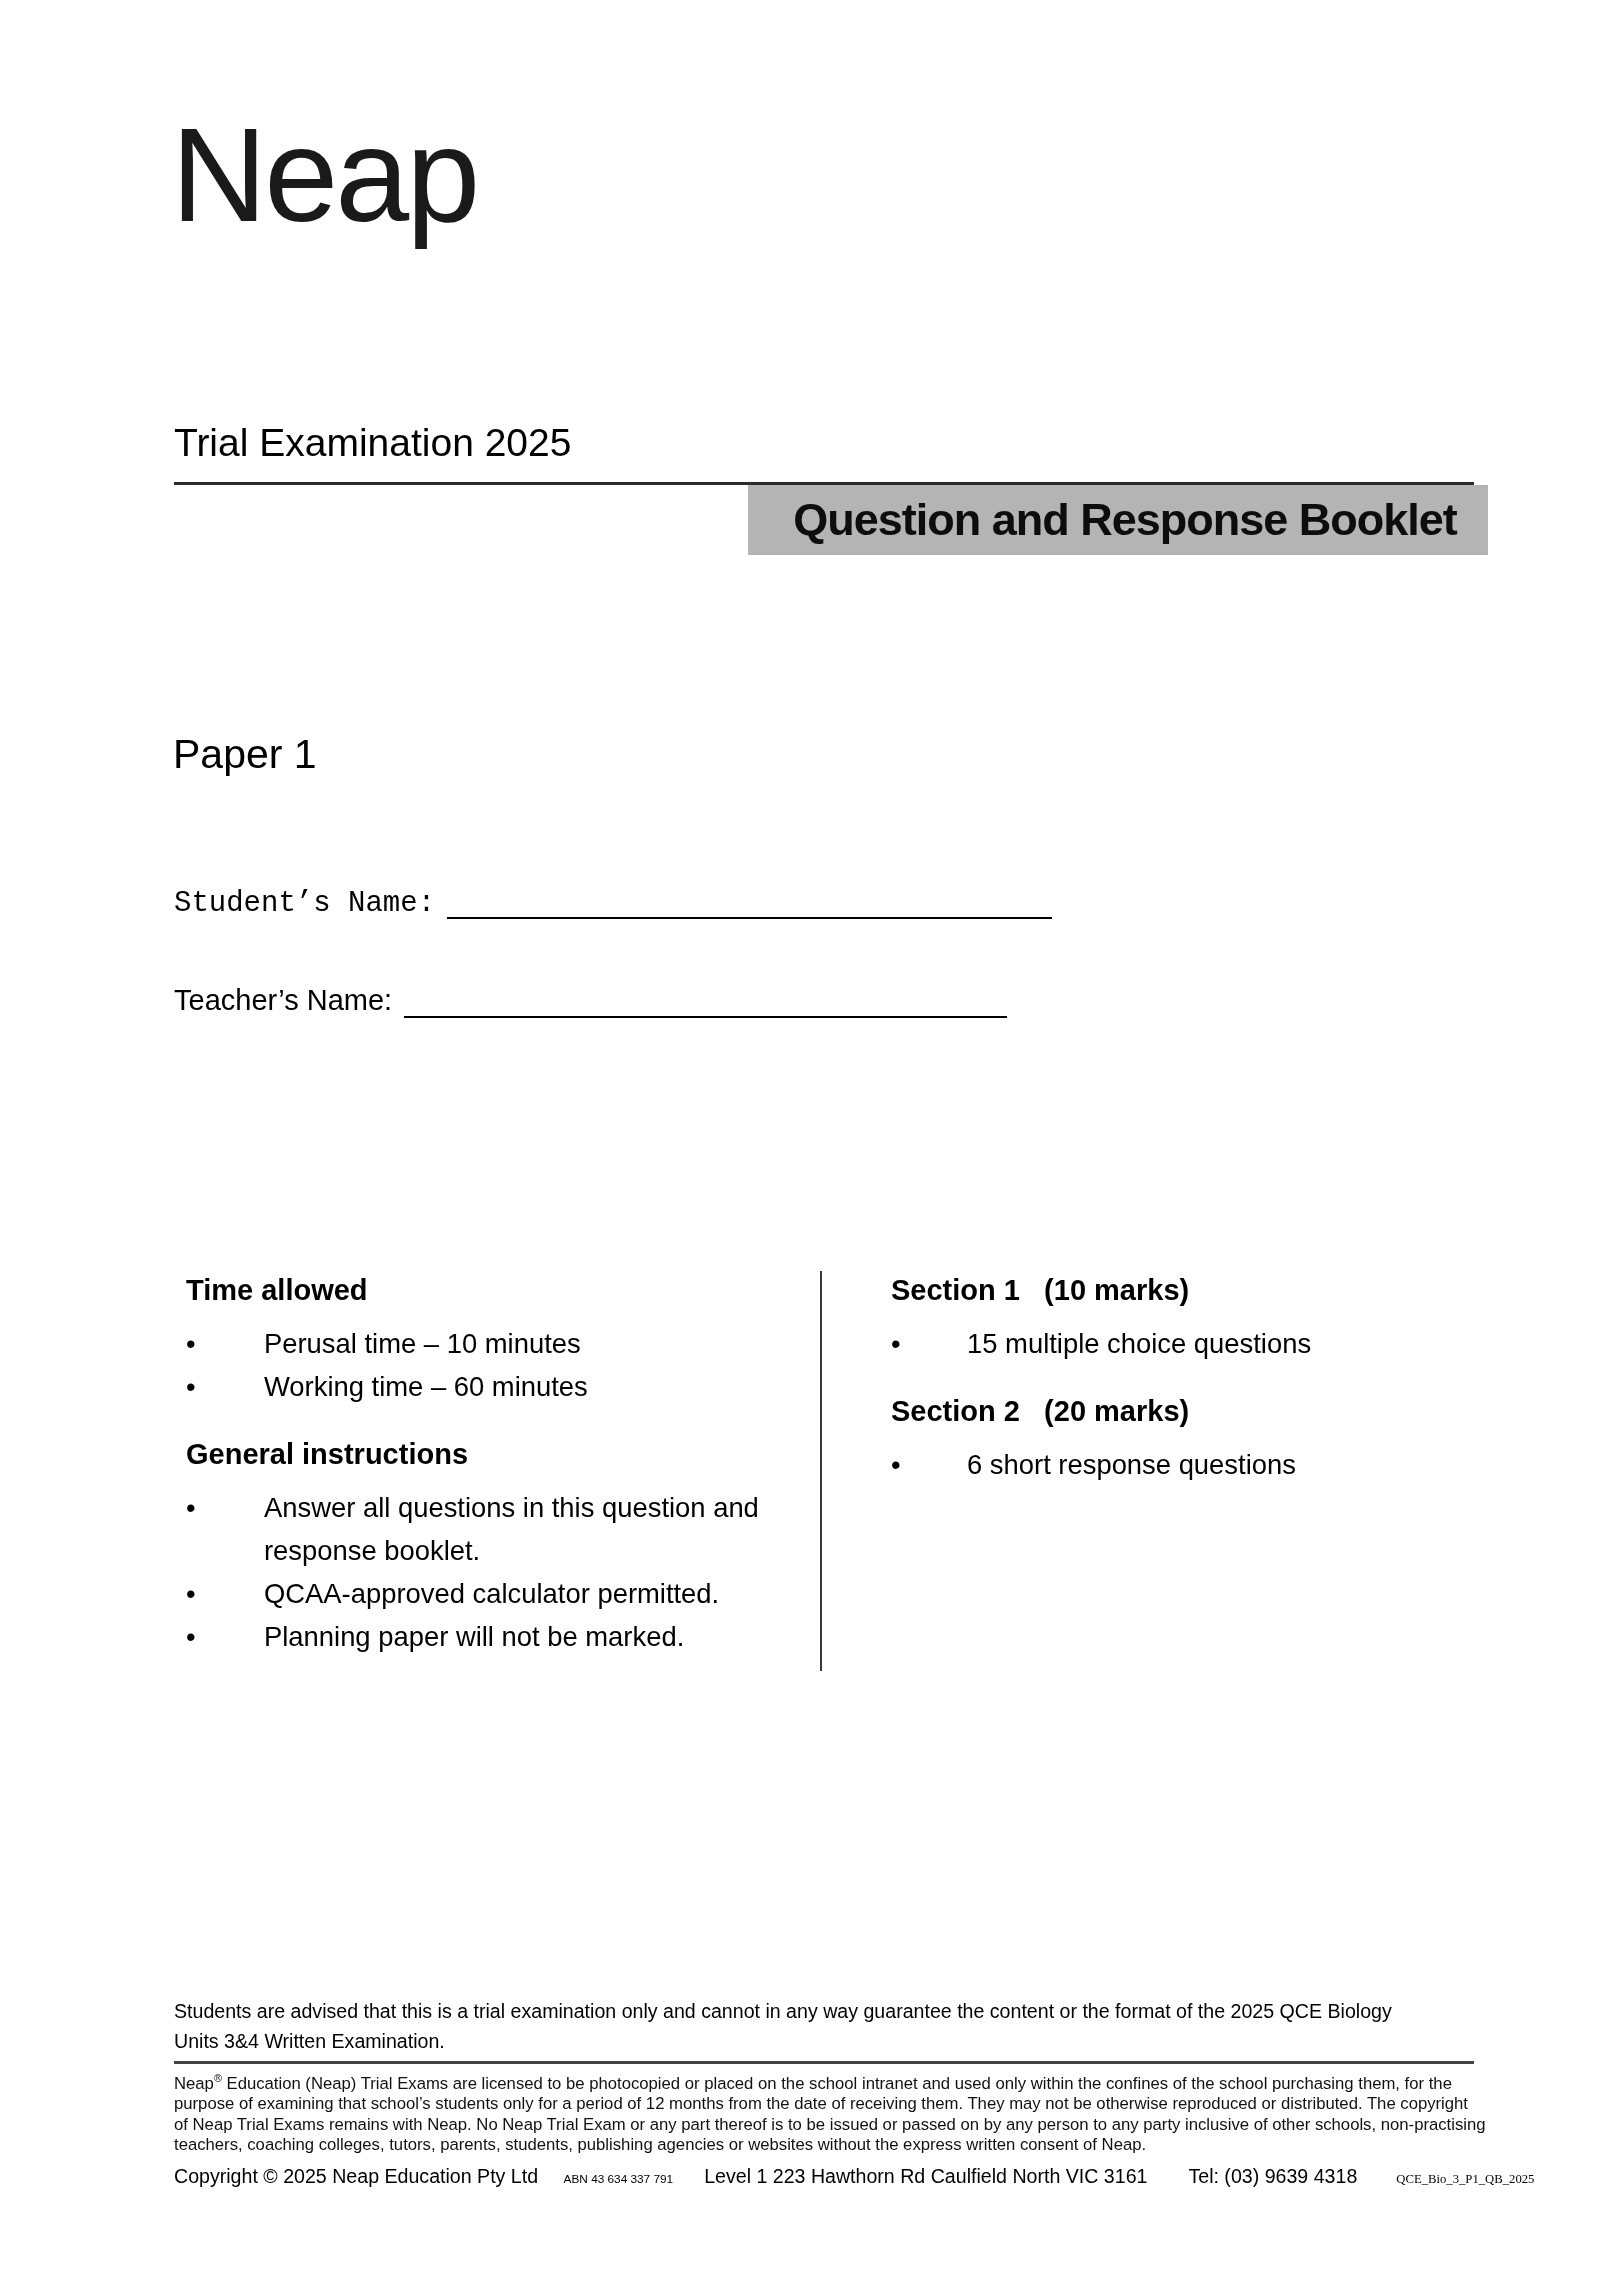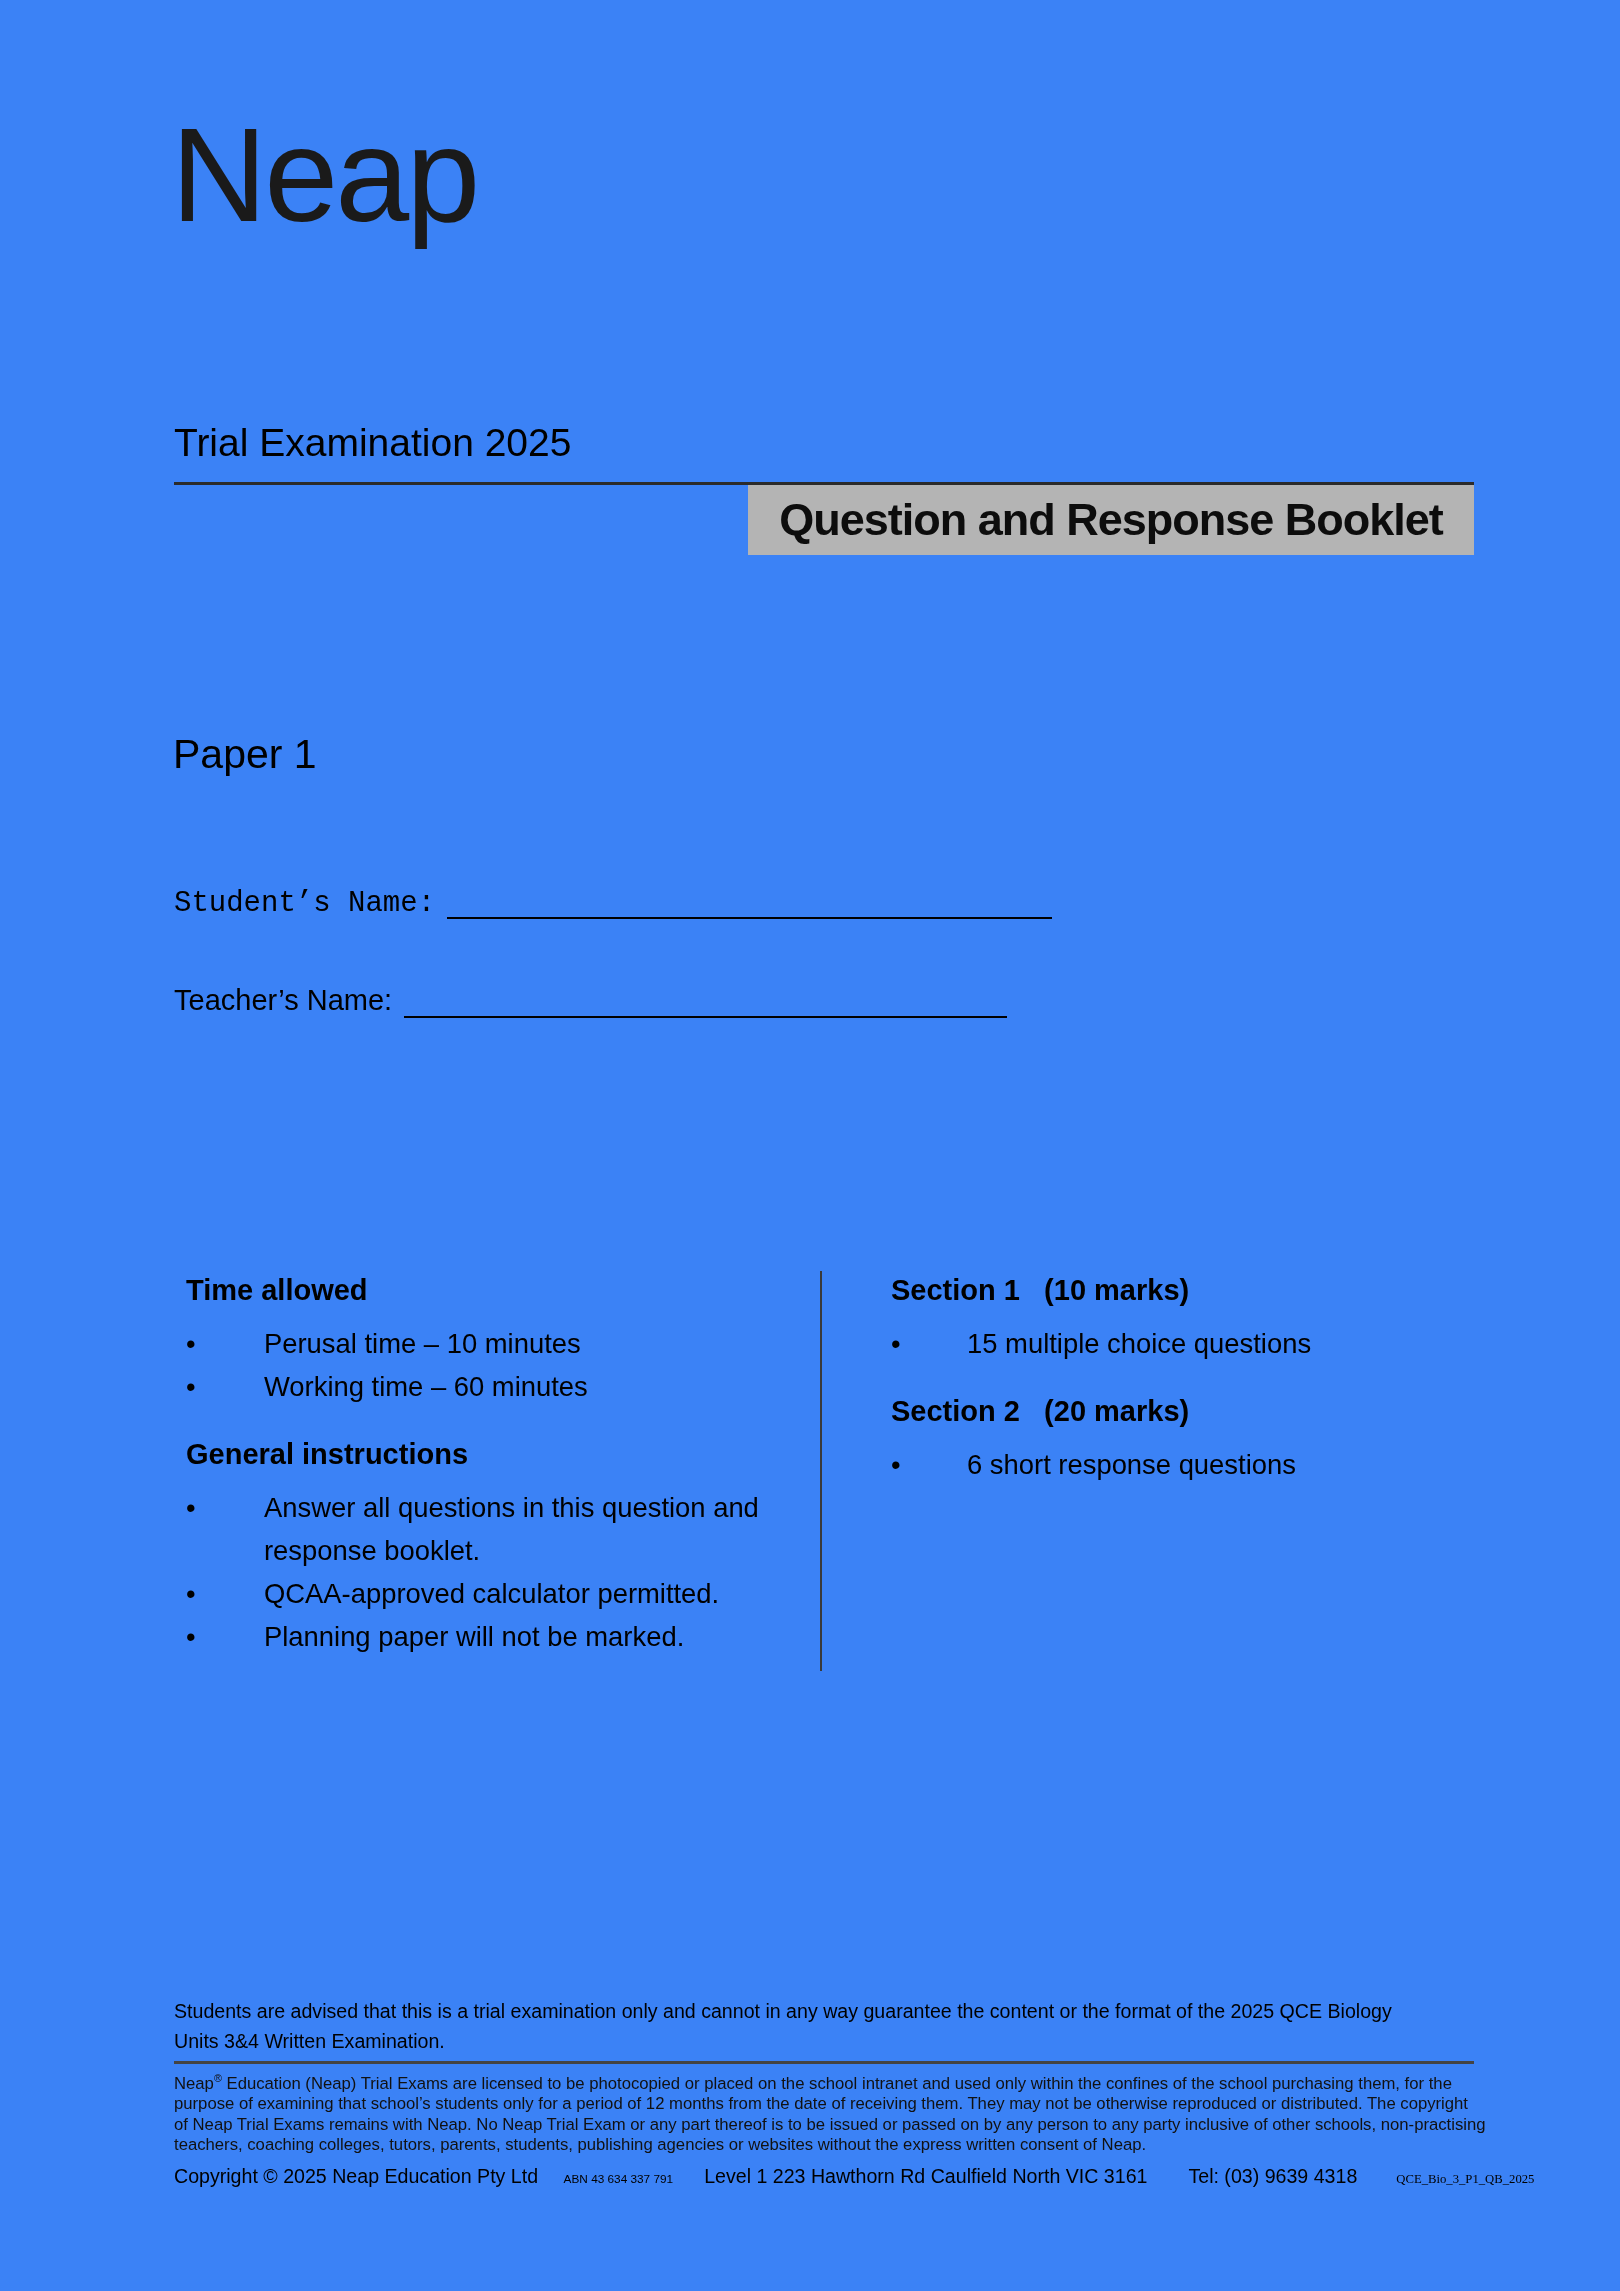--- a/index.html
+++ b/index.html
@@ -1,19 +1,19 @@
 <!DOCTYPE html>
 <html><head>
 <meta charset="utf-8">
 <style>
   html,body{margin:0;padding:0;background:#e8e8e8;}
   .page{
     position:relative;
     width:1620px;height:2292px;
-    background:#3b82f6;
+    background:#ffffff;
     font-family:"Liberation Sans", sans-serif;
     color:#000;
     margin:0 auto;
     overflow:hidden;
   }
   .abs{position:absolute;}
 
   .logo{
     left:171px;top:109px;
     font-size:133px;line-height:1;
@@ -28,20 +28,21 @@
   .rule-top{
     left:174px;top:482px;width:1300px;height:2.9px;
     background:#2b2b2b;
   }
   .banner{
     left:748px;top:485px;width:726px;height:70px;
     background:#b4b4b4;
     display:flex;align-items:center;justify-content:center;
     font-size:45px;font-weight:700;letter-spacing:-1px;
     color:#0d0d0d;
+    padding-left:14px;
   }
   .title-main{
     left:173px;top:635px;
     font-size:85px;line-height:1;font-weight:700;
     letter-spacing:-1px;
   }
   .title-paper{
     left:173px;top:734px;
     font-size:41px;line-height:1;
   }

